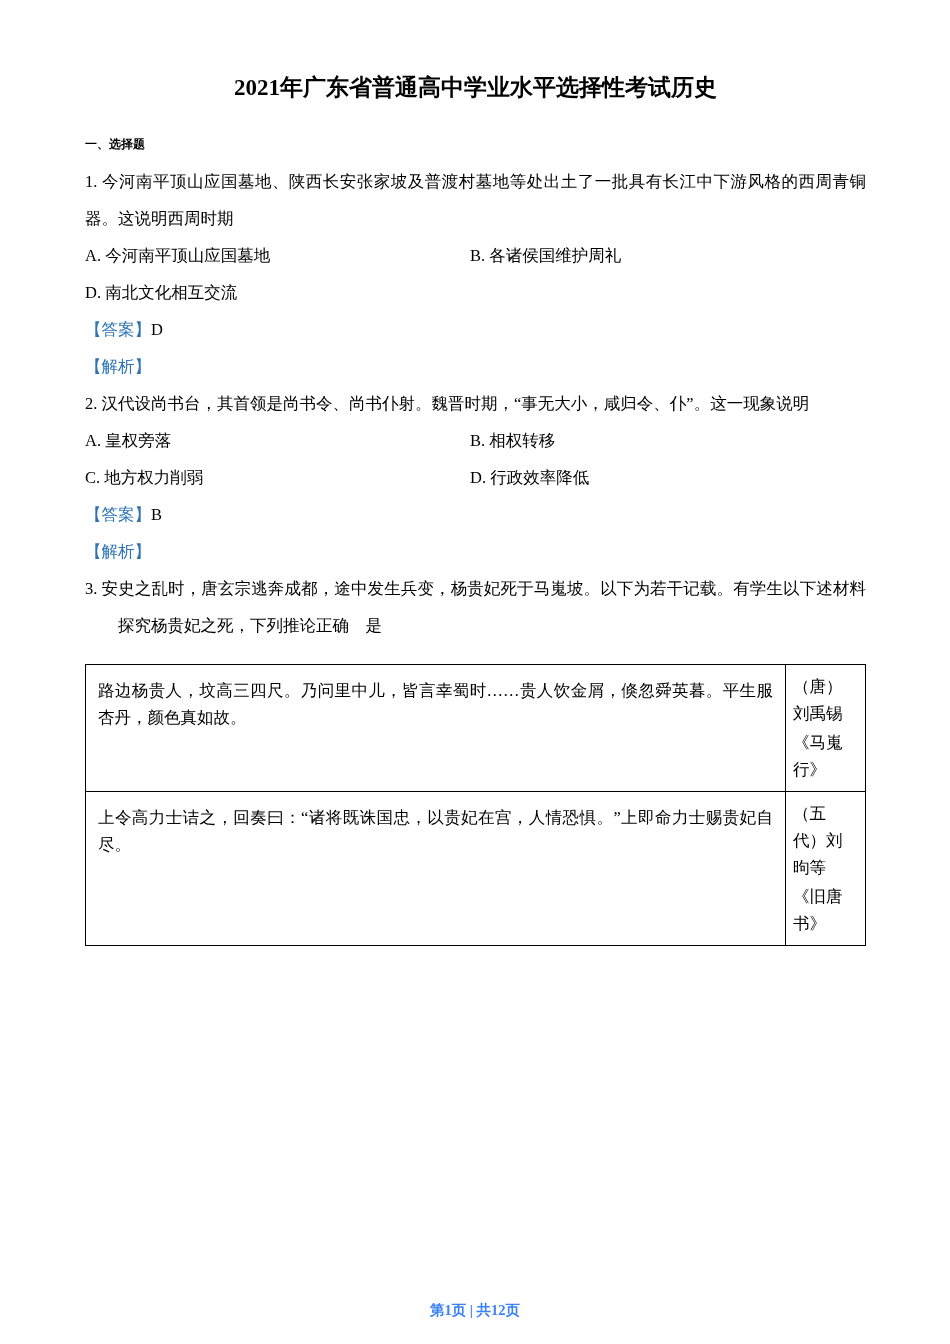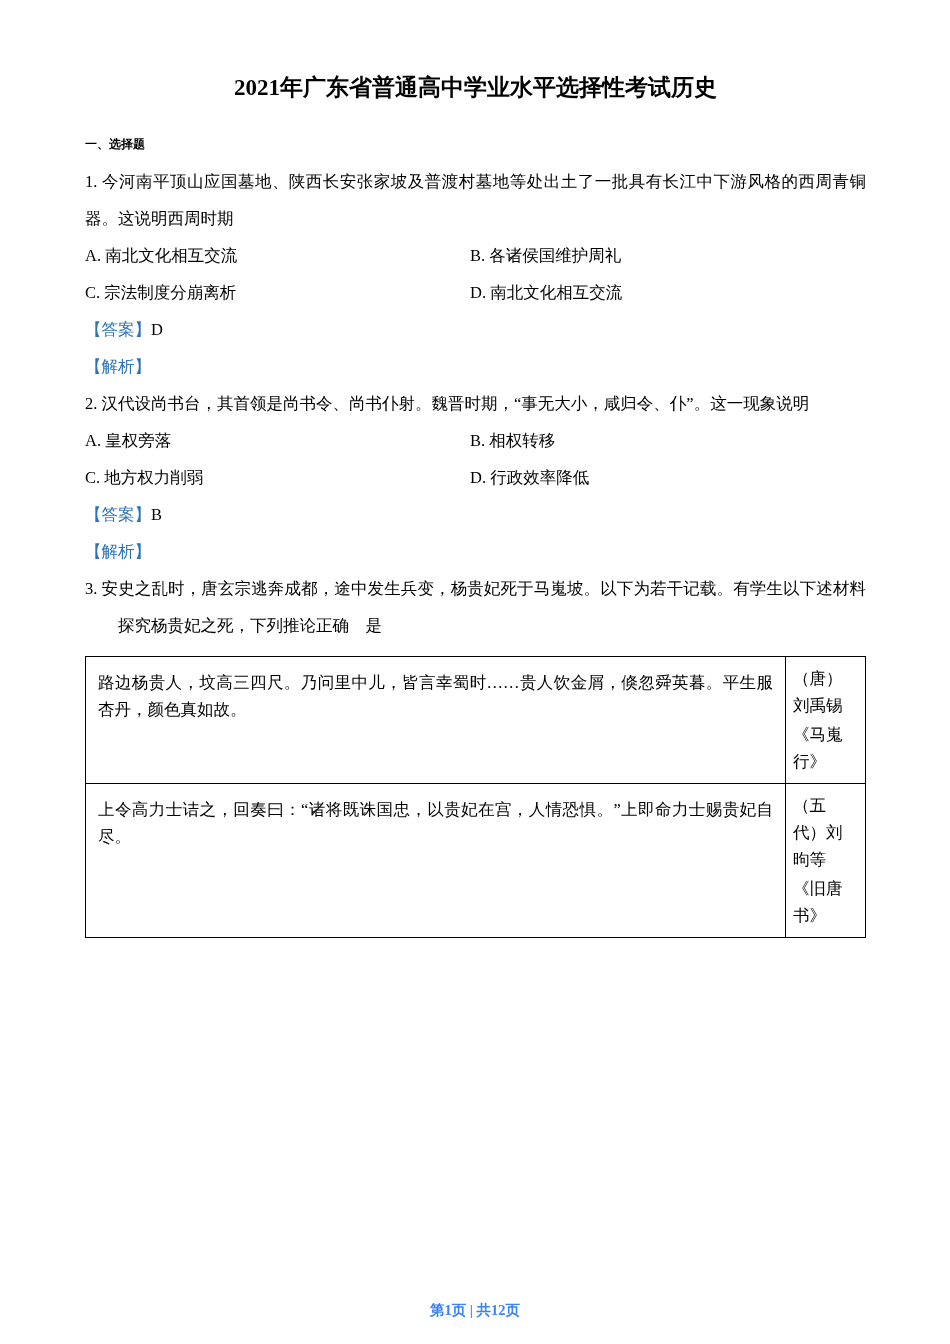--- a/index.html
+++ b/index.html
@@ -41,21 +41,21 @@
   }
   .options {
     display: grid;
     grid-template-columns: 385px 1fr;
   }
   .option { display: block; }
   .blue { color: var(--label-blue, #2E74B5); }
   .sources-table {
     border-collapse: collapse;
     width: 100%;
-    margin-top: 12px;
+    margin-top: 20px;
     table-layout: fixed;
   }
   .sources-table td {
     border: 1px solid #000000;
     vertical-align: top;
     line-height: 27px;
     font-size: 16.5px;
   }
   .content-cell {
     padding: 12px 12px;
@@ -83,23 +83,22 @@
 
 <div class="page">
 
   <div class="title">2021年广东省普通高中学业水平选择性考试历史</div>
 
   <div class="section-heading">一、选择题</div>
 
   <section class="question">
     <p class="stem">1. 今河南平顶山应国墓地、陕西长安张家坡及普渡村墓地等处出土了一批具有长江中下游风格的西周青铜器。这说明西周时期</p>
     <div class="options">
-      <span class="option">A. 南北文化相互交流</span>
+      <span class="option">A. 今河南平顶山应国墓地</span>
       <span class="option">B. 各诸侯国维护周礼</span>
-      <span class="option">C. 宗法制度分崩离析</span>
       <span class="option">D. 南北文化相互交流</span>
     </div>
     <p class="line"><span class="blue">【答案】</span><span>D</span></p>
     <p class="line"><span class="blue">【解析】</span></p>
   </section>
 
   <section class="question">
     <p class="stem">2. 汉代设尚书台，其首领是尚书令、尚书仆射。魏晋时期，“事无大小，咸归令、仆”。这一现象说明</p>
     <div class="options">
       <span class="option">A. 皇权旁落</span>

